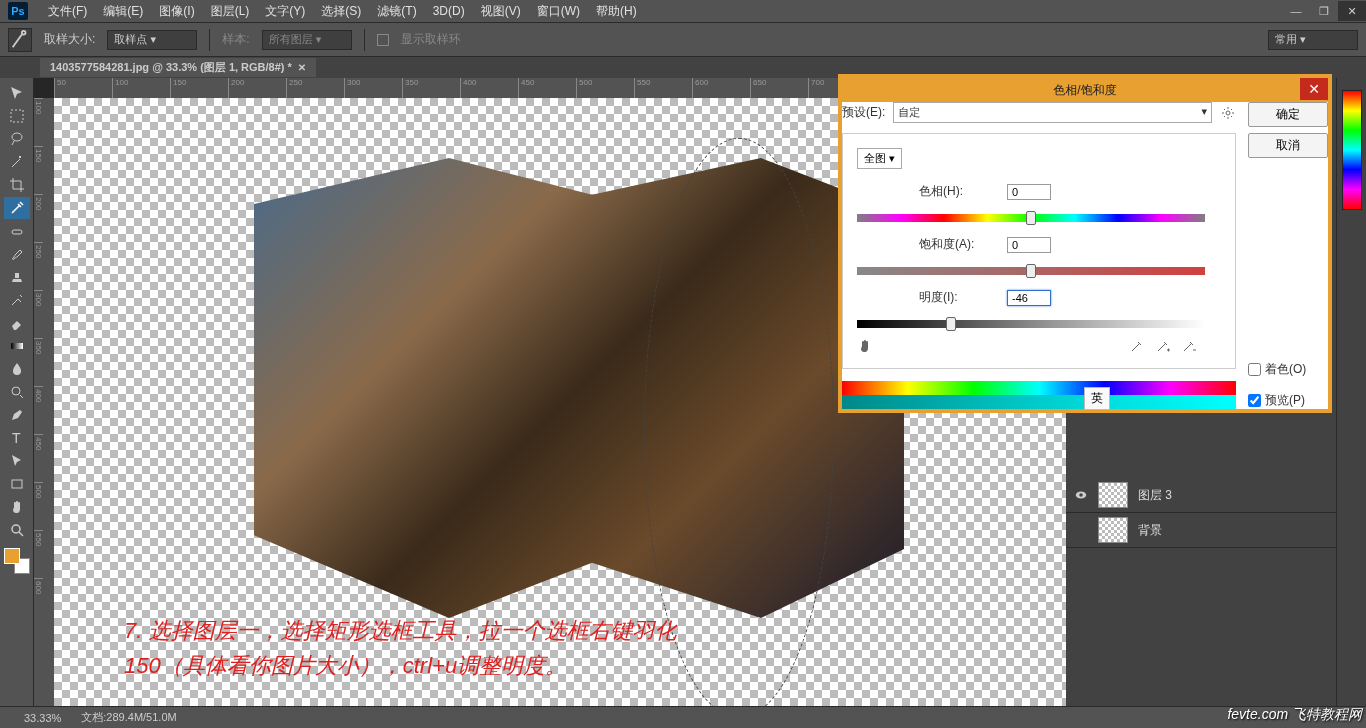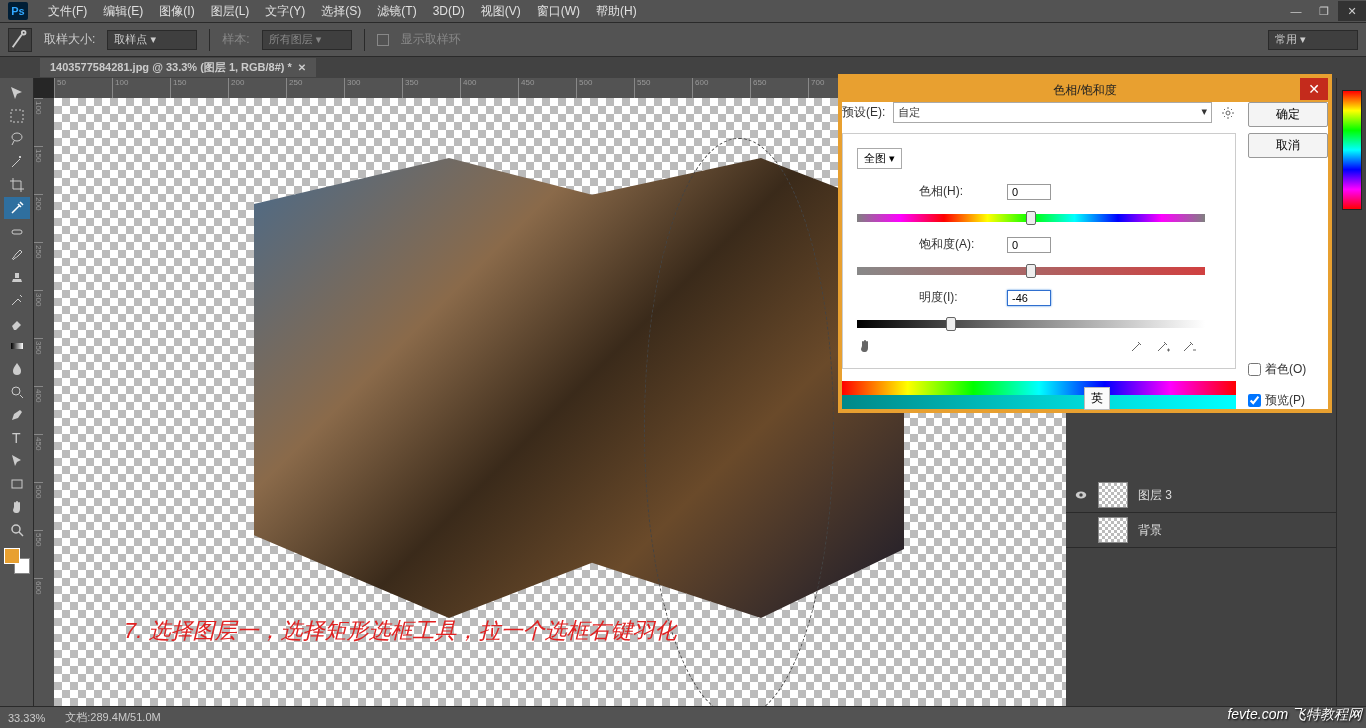--- a/index.html
+++ b/index.html
@@ -43,21 +43,21 @@
 .annotation { position: absolute; left: 70px; top: 515px; color: #e02020; font-size: 22px; font-style: italic; line-height: 1.6; font-family: cursive; }
 .selection-ellipse { position:absolute; left:590px; top:40px; width:190px; height:580px; border:1px dashed #444; border-radius:50%; }
 
 .right-panels { width: 270px; background: #424242; position:relative; }
 .layers-row { display: flex; align-items: center; height: 35px; border-bottom: 1px solid #2a2a2a; padding: 0 8px; color: #ddd; font-size: 12px; gap: 10px; margin-top:400px; }
 .vis-eye { width: 14px; height: 14px; display:flex; align-items:center; justify-content:center; }
 .thumb { width: 30px; height: 26px; background-image: repeating-conic-gradient(#bbb 0 25%, #fff 0 50%); background-size: 6px 6px; border: 1px solid #888; }
 .narrow-dock { width:30px; background:#424242; border-left:1px solid #2a2a2a; position:relative; }
 .color-strip { width:20px; height:120px; margin:12px auto 0; background:linear-gradient(#f00,#ff0,#0f0,#0ff,#00f,#f0f,#f00); border:1px solid #222; }
 
-.statusbar { height: 22px; background: #535353; display: flex; align-items: center; color: #ccc; font-size: 11px; padding: 0 8px; gap: 20px; border-top:1px solid #2a2a2a; }
+.statusbar { height: 22px; background: #535353; display: flex; align-items: center; color: #ccc; font-size: 11px; padding: 0 24px; gap: 20px; border-top:1px solid #2a2a2a; }
 
 
 .dialog { position: absolute; left: 838px; top: 74px; width: 494px; background: #fff; border: 4px solid #e8a030; z-index: 100; }
 .dlg-title { background: #e8a030; color: #222; height: 24px; display: flex; align-items: center; justify-content: center; font-size: 12px; position: relative; }
 .dlg-close { position: absolute; right: 0; top: 0; width: 28px; height: 22px; background: #c42b1c; color: #fff; display: flex; align-items: center; justify-content: center; font-size: 14px; }
 .dlg-body { display: flex; gap: 12px; }
 .dlg-main { flex: 1; }
 .dlg-row { display: flex; align-items: center; gap: 8px; margin-bottom: 10px; font-size: 12px; color: #333; }
 .dlg-dd { flex: 1; border: 1px solid #aaa; padding: 2px 4px; background: #fff; font-size:11px; }
 .gear { width: 16px; height: 16px; }
@@ -278,20 +278,21 @@
         <span>450</span>
         <span>500</span>
         <span>550</span>
         <span>600</span>
     </div>
     <div class="canvas-area">
       <div class="photo"></div>
       <div class="selection-ellipse"></div>
       <div class="annotation">
         <div>7. 选择图层一，选择矩形选框工具，拉一个选框右键羽化</div>
+        <div>150（具体看你图片大小），ctrl+u调整明度。</div>
       </div>
     </div>
   </div>
 
   <div class="right-panels">
     <div class="layers-row">
       <div class="vis-eye">
           <svg viewBox="0 0 16 16" fill="#ccc">
             <ellipse cx="8" cy="8" rx="6" ry="4"></ellipse>
             <circle cx="8" cy="8" r="2" fill="#424242"></circle>

